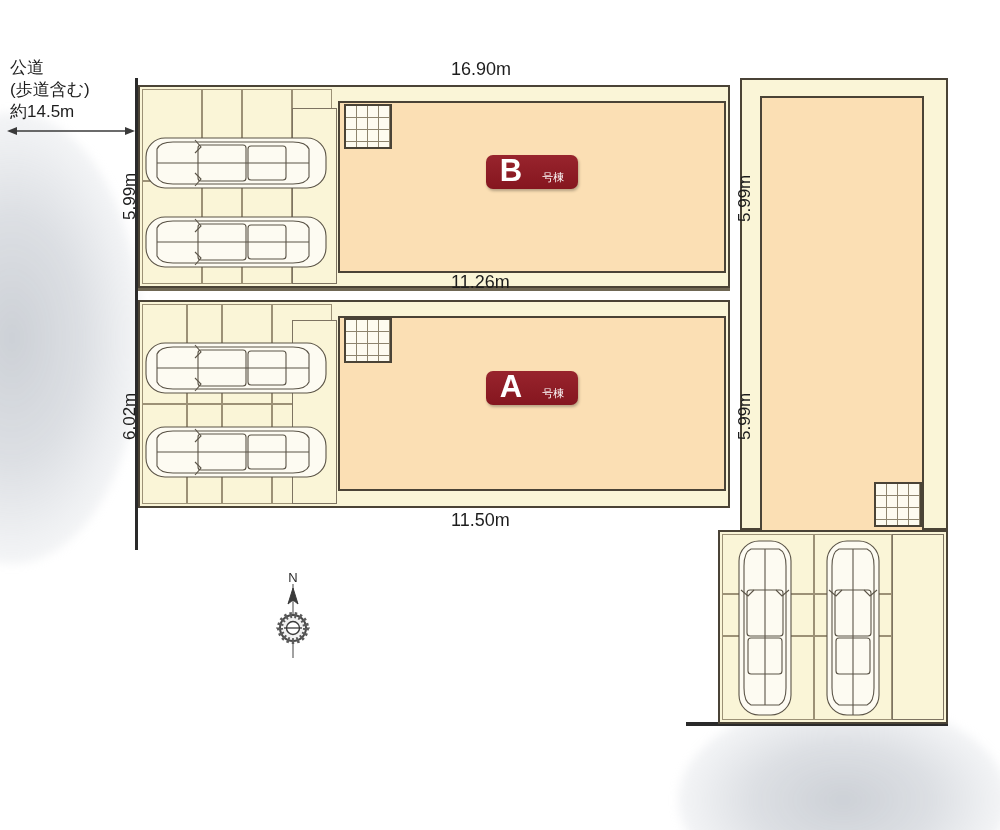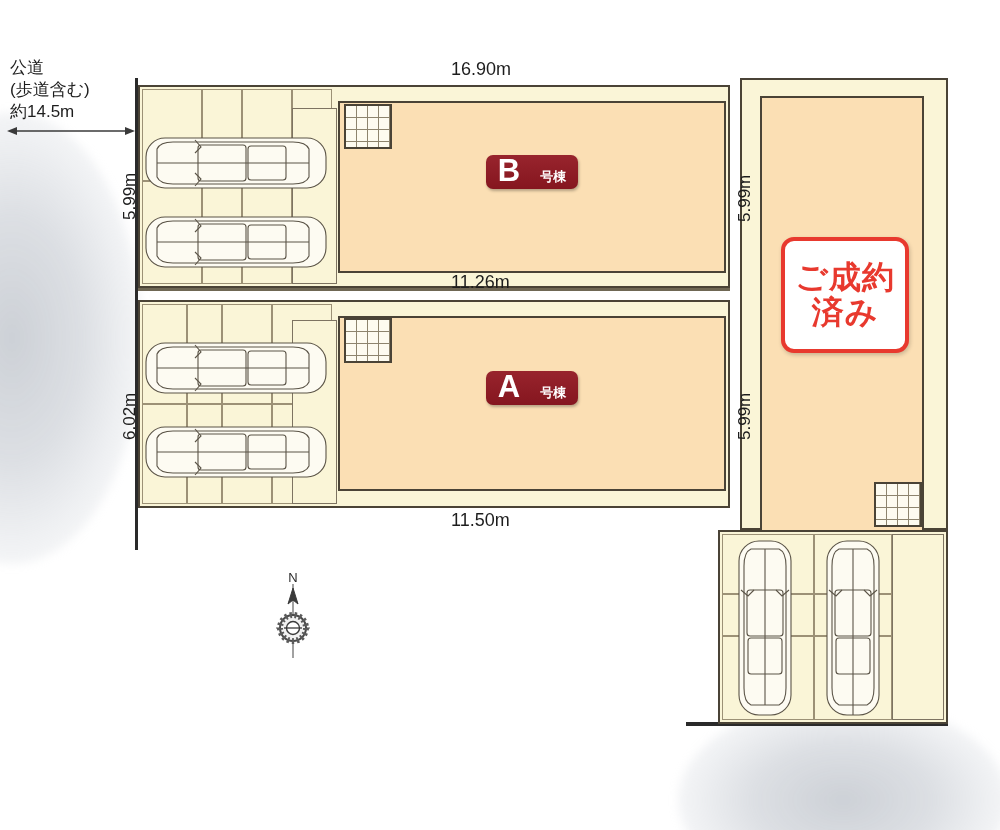--- a/index.html
+++ b/index.html
@@ -116,22 +116,22 @@
     box-shadow: 1px 2px 3px rgba(0,0,0,0.28);
     letter-spacing: 0;
     user-select: none;
   }
   .badge .big {
     font-size: 31px;
     font-weight: bold;
     line-height: 1;
   }
   .badge .small {
-    font-size: 13px;
-    font-weight: bold;
+    font-size: 11px;
+    font-weight: normal;
     line-height: 1;
     margin-left: 20px;
   }
 
   
   #sold-stamp {
     position: absolute;
     left: 781px;
     top: 237px;
     width: 128px;
@@ -298,24 +298,20 @@
 
   <div class="badge" style="left:486px; top:371px; width:92px; height:34px;">
     <span class="big">A</span>
     <span class="small">号棟</span>
   </div>
 
   <div class="area land" style="left:740px; top:78px; width:208px; height:452px;"></div>
   <div class="area house" style="left:760px; top:96px; width:164px; height:436px;"></div>
   <div class="grid-tile" style="left:874px; top:482px; width:48px; height:45px;"></div>
 
-  <div id="sold-stamp">
-    <span>ご成約</span>
-    <span>済み</span>
-  </div>
 
   <div class="area land" style="left:718px; top:530px; width:230px; height:194px;"></div>
   <div class="area stall" style="left:722px; top:534px; width:92px; height:60px;"></div>
   <div class="area stall" style="left:814px; top:534px; width:78px; height:60px;"></div>
   <div class="area stall" style="left:722px; top:594px; width:92px; height:42px;"></div>
   <div class="area stall" style="left:814px; top:594px; width:78px; height:42px;"></div>
   <div class="area stall" style="left:722px; top:636px; width:92px; height:84px;"></div>
   <div class="area stall" style="left:814px; top:636px; width:78px; height:84px;"></div>
   <div class="area land-thin" style="left:892px; top:534px; width:52px; height:186px;"></div>
 

